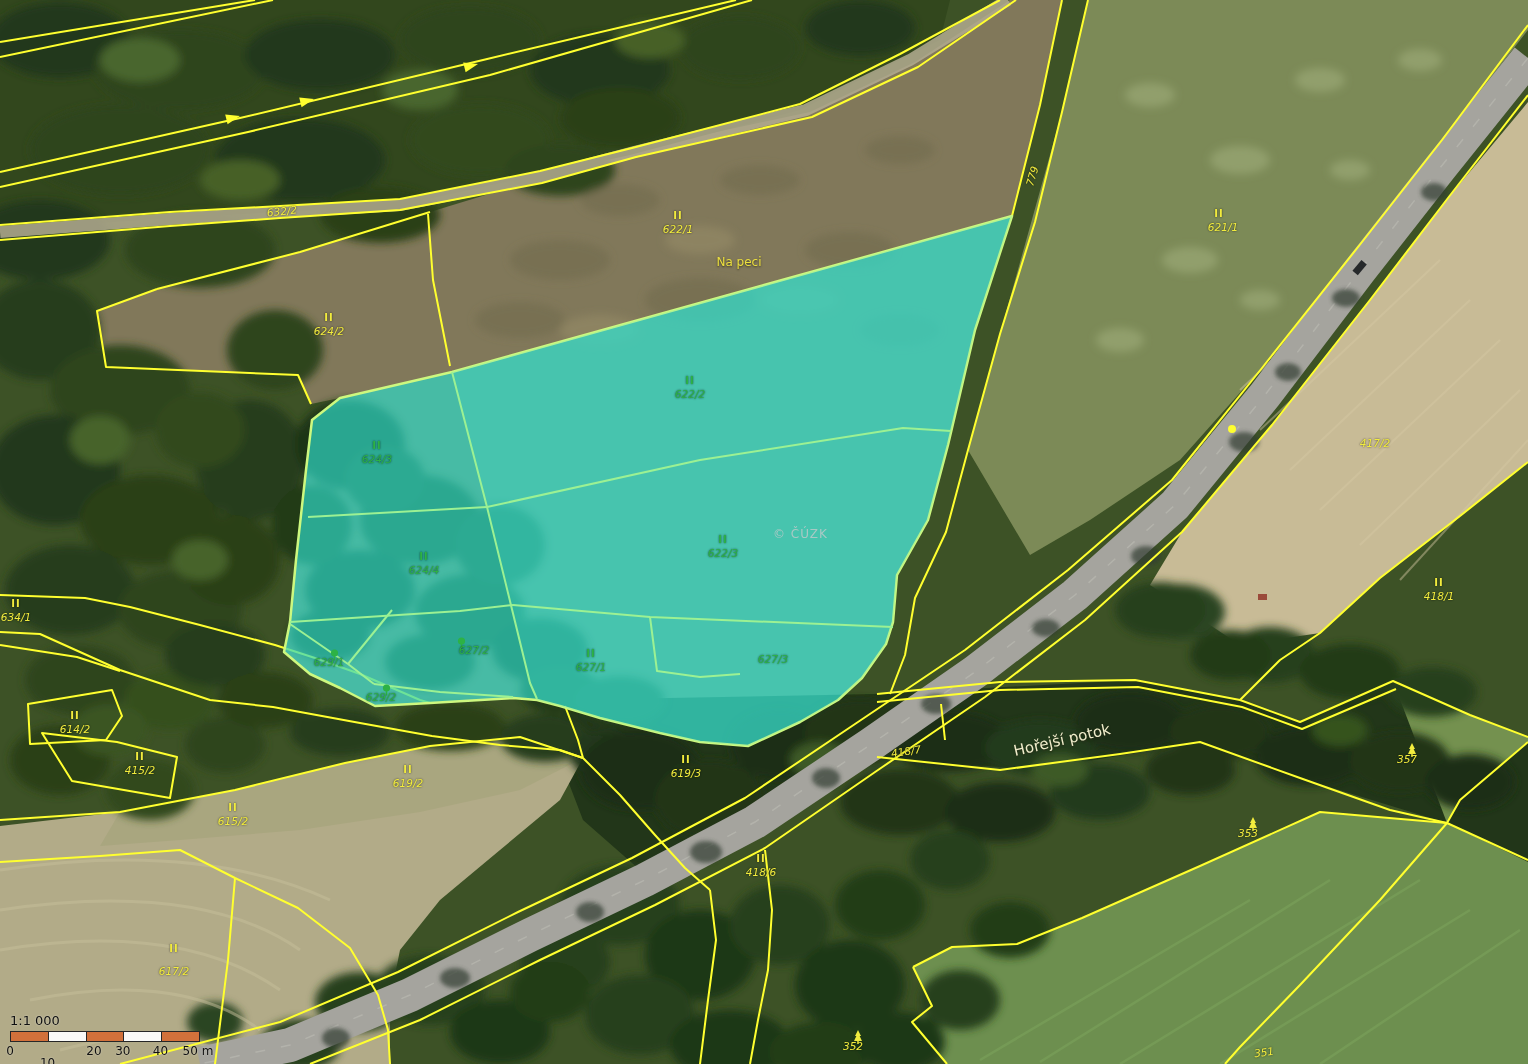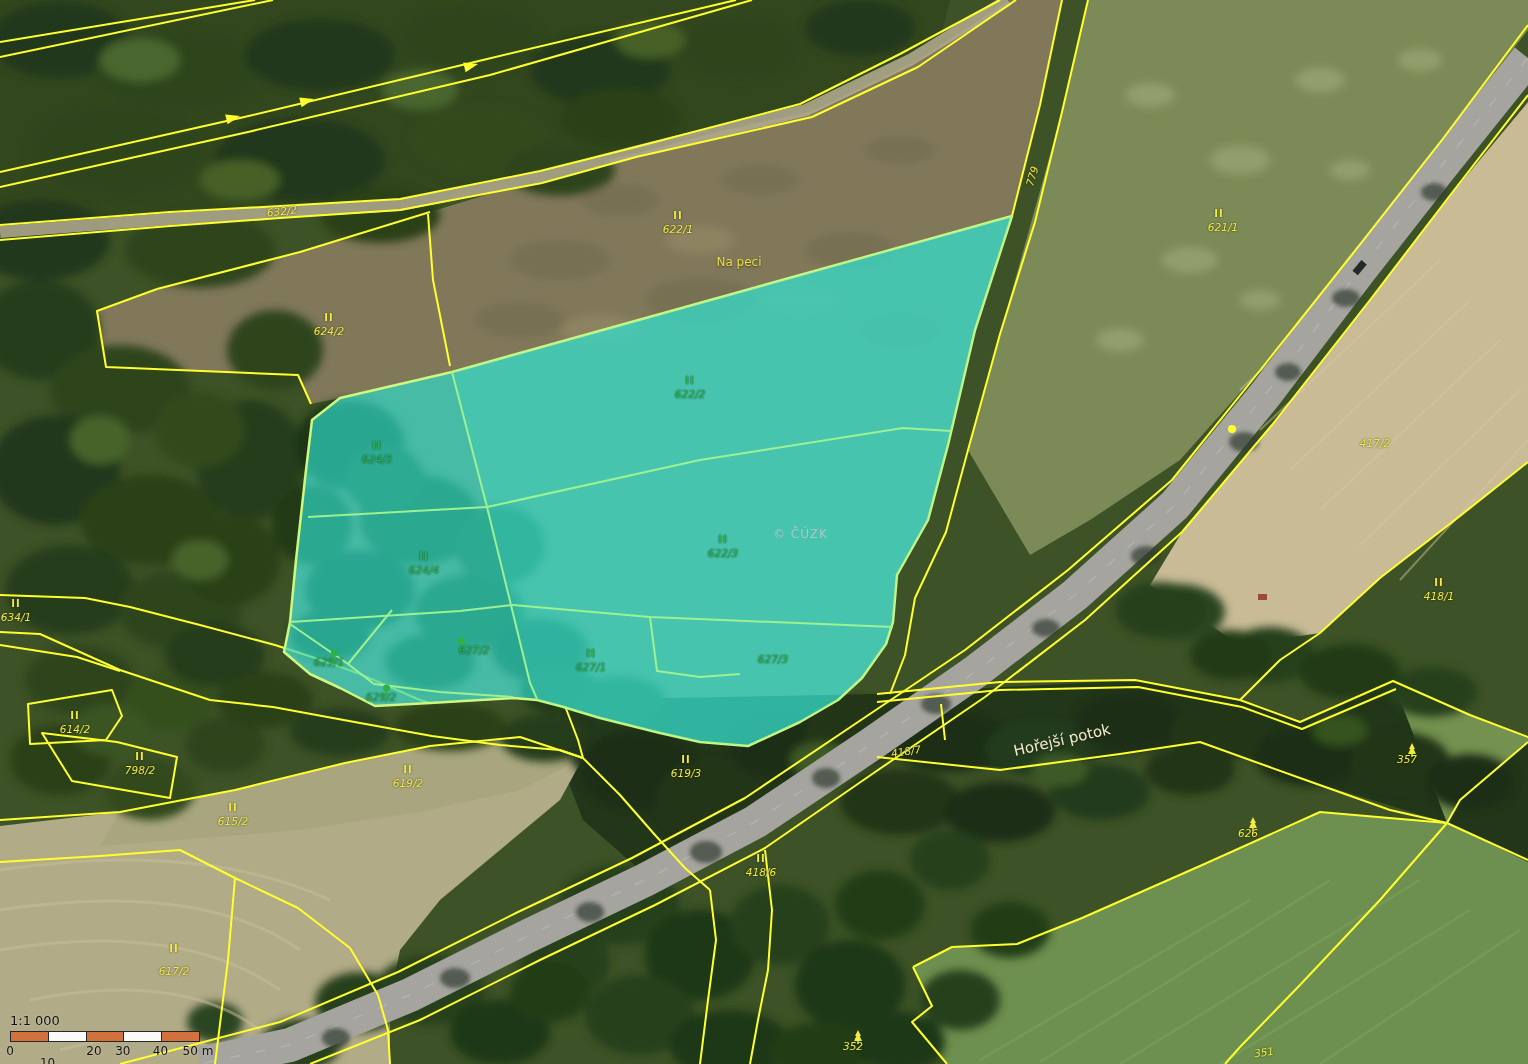--- a/index.html
+++ b/index.html
@@ -315,35 +315,35 @@
       <span class="psym" style="left: 1439px; top: 583px; color: rgb(242, 236, 62);">II</span>
       <span class="plabel" style="left: 1439px; top: 596px; color: rgb(242, 236, 62);">418/1</span>
       <span class="plabel" style="left: 906px; top: 751px; color: rgb(242, 236, 62); transform: translate(-50%, -50%) rotate(-9deg);">418/7</span>
       <span class="psym" style="left: 761px; top: 859px; color: rgb(242, 236, 62);">II</span>
       <span class="plabel" style="left: 761px; top: 872px; color: rgb(242, 236, 62);">418/6</span>
       <span class="psym" style="left: 16px; top: 604px; color: rgb(242, 236, 62);">II</span>
       <span class="plabel" style="left: 16px; top: 617px; color: rgb(242, 236, 62);">634/1</span>
       <span class="psym" style="left: 75px; top: 716px; color: rgb(242, 236, 62);">II</span>
       <span class="plabel" style="left: 75px; top: 729px; color: rgb(242, 236, 62);">614/2</span>
       <span class="psym" style="left: 140px; top: 757px; color: rgb(242, 236, 62);">II</span>
-      <span class="plabel" style="left: 140px; top: 770px; color: rgb(242, 236, 62);">798/2</span>
+      <span class="plabel" style="left: 140px; top: 770px; color: rgb(242, 236, 62);">415/2</span>
       <span class="psym" style="left: 233px; top: 808px; color: rgb(242, 236, 62);">II</span>
       <span class="plabel" style="left: 233px; top: 821px; color: rgb(242, 236, 62);">615/2</span>
       <span class="psym" style="left: 408px; top: 770px; color: rgb(242, 236, 62);">II</span>
       <span class="plabel" style="left: 408px; top: 783px; color: rgb(242, 236, 62);">619/2</span>
       <span class="psym" style="left: 686px; top: 760px; color: rgb(242, 236, 62);">II</span>
       <span class="plabel" style="left: 686px; top: 773px; color: rgb(242, 236, 62);">619/3</span>
       <span class="psym" style="left: 174px; top: 949px; color: rgb(242, 236, 62);">II</span>
       <span class="plabel" style="left: 174px; top: 962px; color: rgb(242, 236, 62); margin-top: 9px;">617/2</span>
       <span class="psym" style="left: 1248px; top: 817px; color: rgb(242, 236, 62);">
         <svg width="10" height="14" viewBox="0 0 10 14">
           <path d="M5 0 L8 6 L6.6 6 L9 11 L5.8 11 L5.8 14 L4.2 14 L4.2 11 L1 11 L3.4 6 L2 6 Z" fill="#f2ec3e"></path>
         </svg>
       </span>
-      <span class="plabel" style="left: 1248px; top: 833px; color: rgb(242, 236, 62);">626</span>
+      <span class="plabel" style="left: 1248px; top: 833px; color: rgb(242, 236, 62);">353</span>
       <span class="psym" style="left: 1407px; top: 743px; color: rgb(242, 236, 62);">
         <svg width="10" height="14" viewBox="0 0 10 14">
           <path d="M5 0 L8 6 L6.6 6 L9 11 L5.8 11 L5.8 14 L4.2 14 L4.2 11 L1 11 L3.4 6 L2 6 Z" fill="#f2ec3e"></path>
         </svg>
       </span>
       <span class="plabel" style="left: 1407px; top: 759px; color: rgb(242, 236, 62);">357</span>
       <span class="psym" style="left: 853px; top: 1030px; color: rgb(242, 236, 62);">
         <svg width="10" height="14" viewBox="0 0 10 14">
           <path d="M5 0 L8 6 L6.6 6 L9 11 L5.8 11 L5.8 14 L4.2 14 L4.2 11 L1 11 L3.4 6 L2 6 Z" fill="#f2ec3e"></path>
         </svg>

